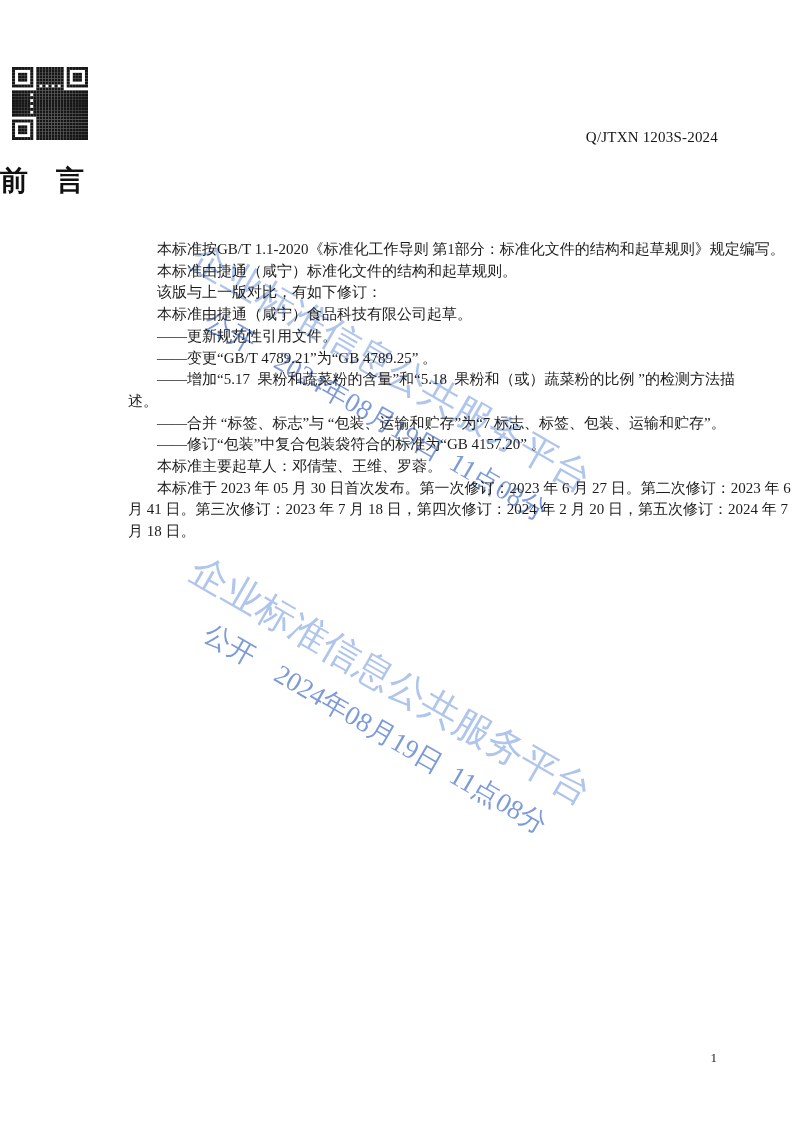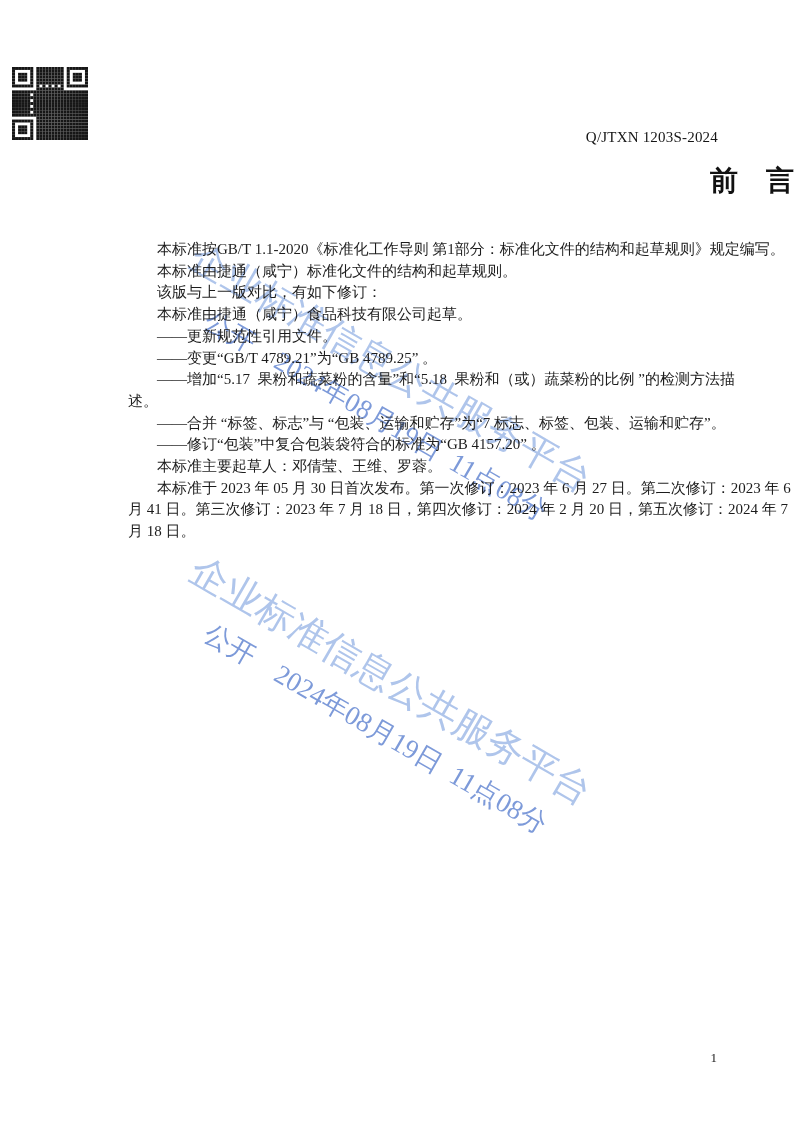--- a/index.html
+++ b/index.html
@@ -40,21 +40,21 @@
 
   .doc-number {
     position:absolute; top:91px; right:76px;
     font-size:15px; color:#151515;
     letter-spacing:0.2px;
     margin-top:38px;
   }
 
   .title {
     position:absolute; top:162px; left:0; width:100%;
-    text-align:right;
+    text-align:left;
     font-size:28px; font-weight:700; color:#111;
     font-family:"Liberation Sans","DejaVu Sans",sans-serif;
     white-space:pre;
   }
 
   .body-text {
     position:absolute; left:87px; top:239px; width:660px;
     color:#1c1c1c;
   }
   .body-line {

